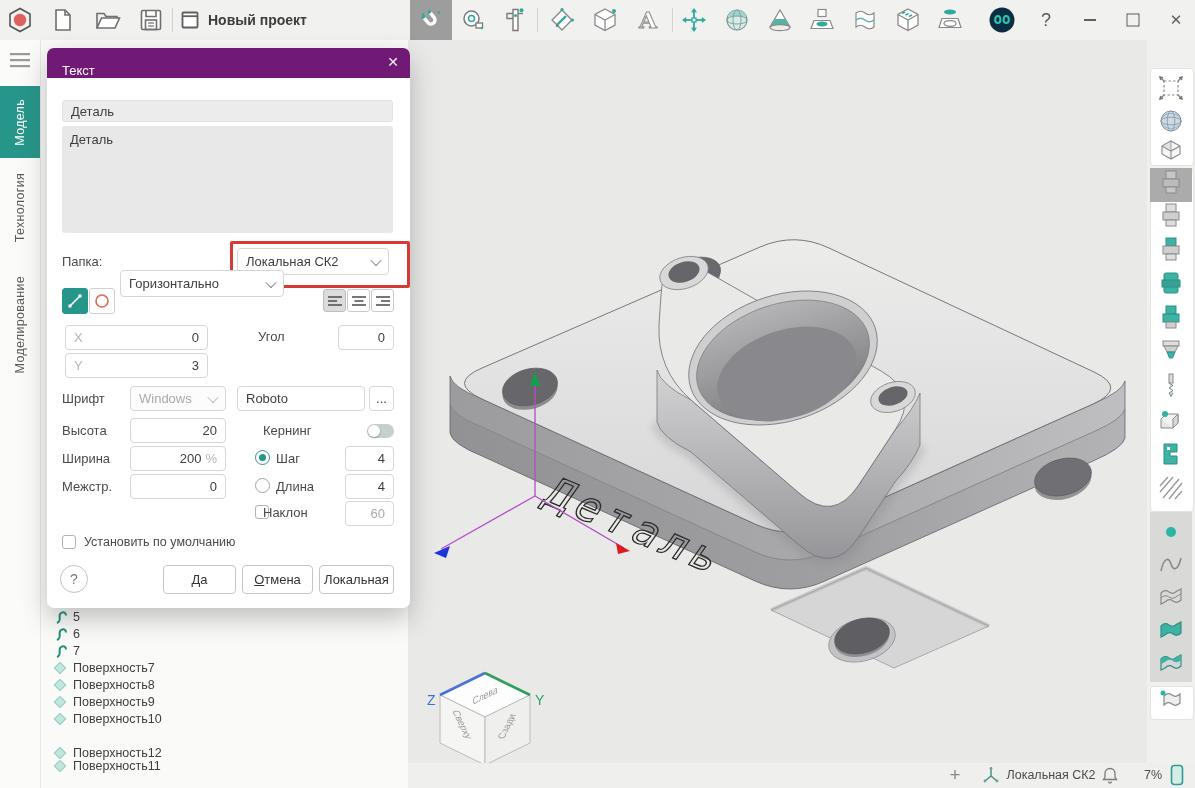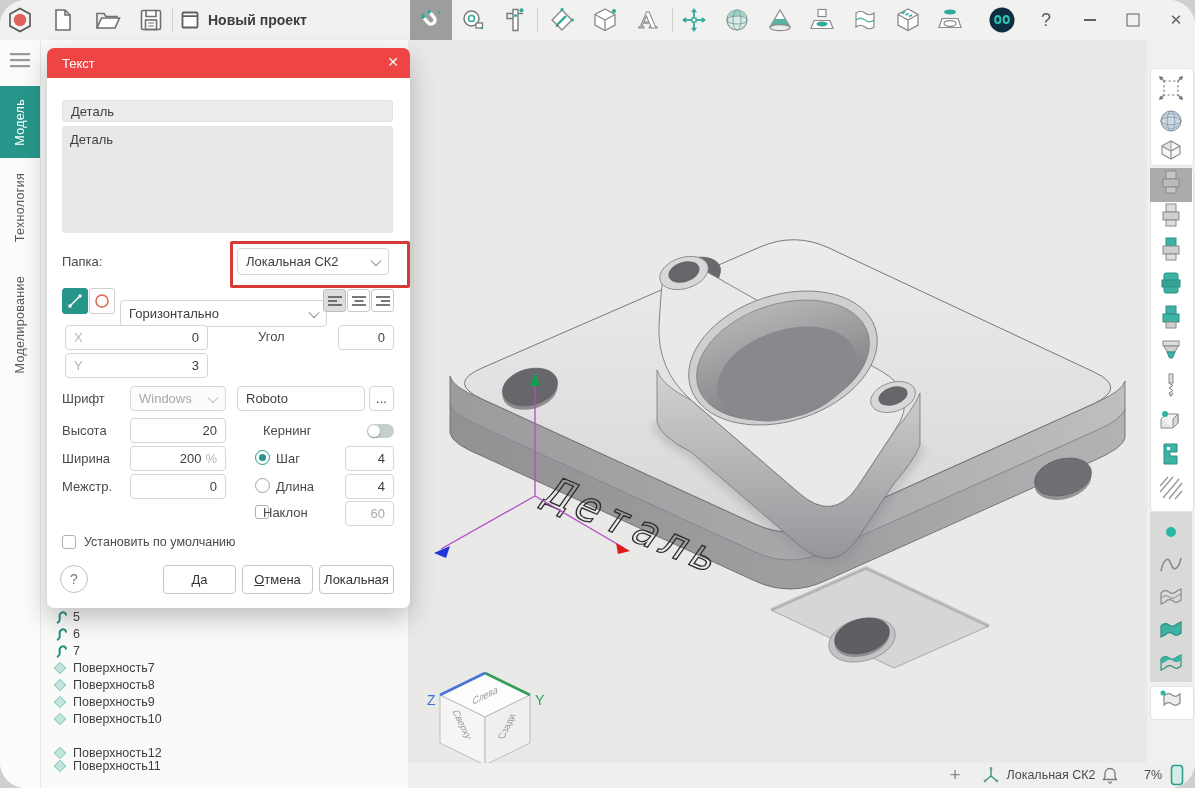--- a/index.html
+++ b/index.html
@@ -1,16 +1,16 @@
 <!DOCTYPE html>
 <html><head>
 <meta charset="utf-8">
 <style>
   html,body{margin:0;padding:0;background:#cfcfcf;font-family:"Liberation Sans",sans-serif;}
-  .app{position:relative;width:1195px;height:788px;background:#fafaf9;overflow:hidden;border-radius:26px;}
+  .app{position:relative;width:1195px;height:788px;background:#fafaf9;overflow:hidden;}
   
   .topbar{position:absolute;left:0;top:0;width:1195px;height:40px;background:#f1f1ef;border-bottom:1px solid #d8d8d6;}
   .tbi{position:absolute;top:20px;transform:translate(-50%,-50%);display:flex;align-items:center;justify-content:center;}
   .tbsep{position:absolute;top:8px;width:1px;height:24px;background:#d2d2d0;}
   .tbtab{position:absolute;left:208px;top:0;height:40px;display:flex;align-items:center;font-size:14px;font-weight:600;color:#3d3d3d;}
   .activetile{position:absolute;left:410px;top:0;width:42px;height:40px;background:#9d9d9d;}
   .winbtn{color:#5f5f5f;font-size:15px;}
   .maxbox{width:11px;height:11px;border:1.6px solid #5f5f5f;}
   .minline{width:12px;height:2px;background:#5f5f5f;}
   
@@ -27,21 +27,21 @@
   
   .rail{position:absolute;left:1147px;top:40px;width:48px;height:723px;background:#f0f0ee;}
   .railgroup{position:absolute;left:3px;width:42px;background:#fff;border:1px solid #e3e3e1;border-radius:4px;}
   .rli{position:absolute;left:24px;transform:translate(-50%,-50%);}
   .graytile{position:absolute;left:3px;width:42px;height:32px;background:#cccccb;}
   
   .statusbar{position:absolute;left:408px;top:763px;width:787px;height:25px;background:#efefed;}
   .sbi{position:absolute;top:12px;transform:translate(-50%,-50%);font-size:12.5px;color:#4c4c4c;display:flex;align-items:center;}
   
   .dialog{position:absolute;left:47px;top:48px;width:363px;height:560px;background:#fff;border-radius:7px;box-shadow:0 10px 26px rgba(50,50,50,.3);z-index:10;}
-  .dtitle{position:absolute;left:0;top:0;width:100%;height:30px;background:#ef4444;border-radius:7px 7px 0 0;display:flex;align-items:center;box-sizing:border-box;padding-left:15px;font-size:13px;color:#fff;}
+  .dtitle{position:absolute;left:0;top:0;width:100%;height:30px;background:#701a75;border-radius:7px 7px 0 0;display:flex;align-items:flex-end;box-sizing:border-box;padding-left:15px;font-size:13px;color:#fff;}
   .dclose{position:absolute;right:11px;top:6px;color:#eaf5f3;font-size:14px;cursor:pointer;}
   .dlabel{position:absolute;font-size:13px;color:#4a4a4a;}
   .fld{position:absolute;display:flex;align-items:center;border:1px solid #d6d6d6;border-radius:4px;background:#fff;font-size:13px;color:#3e3e3e;padding:0 8px;height:25px;box-sizing:border-box;}
   .fld .ph{color:#b5b5b5;margin-right:auto;}
   .fld.num{justify-content:flex-end;}
   .fld .unit{color:#b5b5b5;margin-left:4px;}
   .chev{width:7px;height:7px;border-right:1.6px solid #8b8b8b;border-bottom:1.6px solid #8b8b8b;transform:rotate(45deg) translate(-1px,-1px);margin-left:auto;flex:0 0 auto;}
   .dd{cursor:pointer;}
   .gray .chev{border-color:#bcbcbc;}
   .graytext{color:#a9a9a9;}
@@ -610,21 +610,21 @@
           <line x1="3" y1="13" x2="13" y2="3" stroke="#fff" stroke-width="1.6"></line>
           <rect x="1.5" y="11.5" width="3" height="3" fill="#fff"></rect>
           <rect x="11.5" y="1.5" width="3" height="3" fill="#fff"></rect>
         </svg>
     </div>
     <div class="sqbtn" style="left:42px;top:240px">
       <svg width="16" height="16">
           <circle cx="8" cy="8" r="6" fill="none" stroke="#dd6b52" stroke-width="1.6"></circle>
         </svg>
     </div>
-    <div class="fld dd" style="left:73px;top:252px;width:207px;height:27px">
+    <div class="fld dd" style="left:73px;top:222px;width:164px;height:27px">
       <span>Горизонтально</span>
         <i class="chev"></i>
     </div>
     <div class="alignbtn sel" style="left:276px;top:241px">
       <svg width="14" height="12">
           <g stroke="#555" stroke-width="1.6">
             <line x1="0" y1="2" x2="14" y2="2"></line>
             <line x1="0" y1="6" x2="9" y2="6"></line>
             <line x1="0" y1="10" x2="14" y2="10"></line>
           </g>

